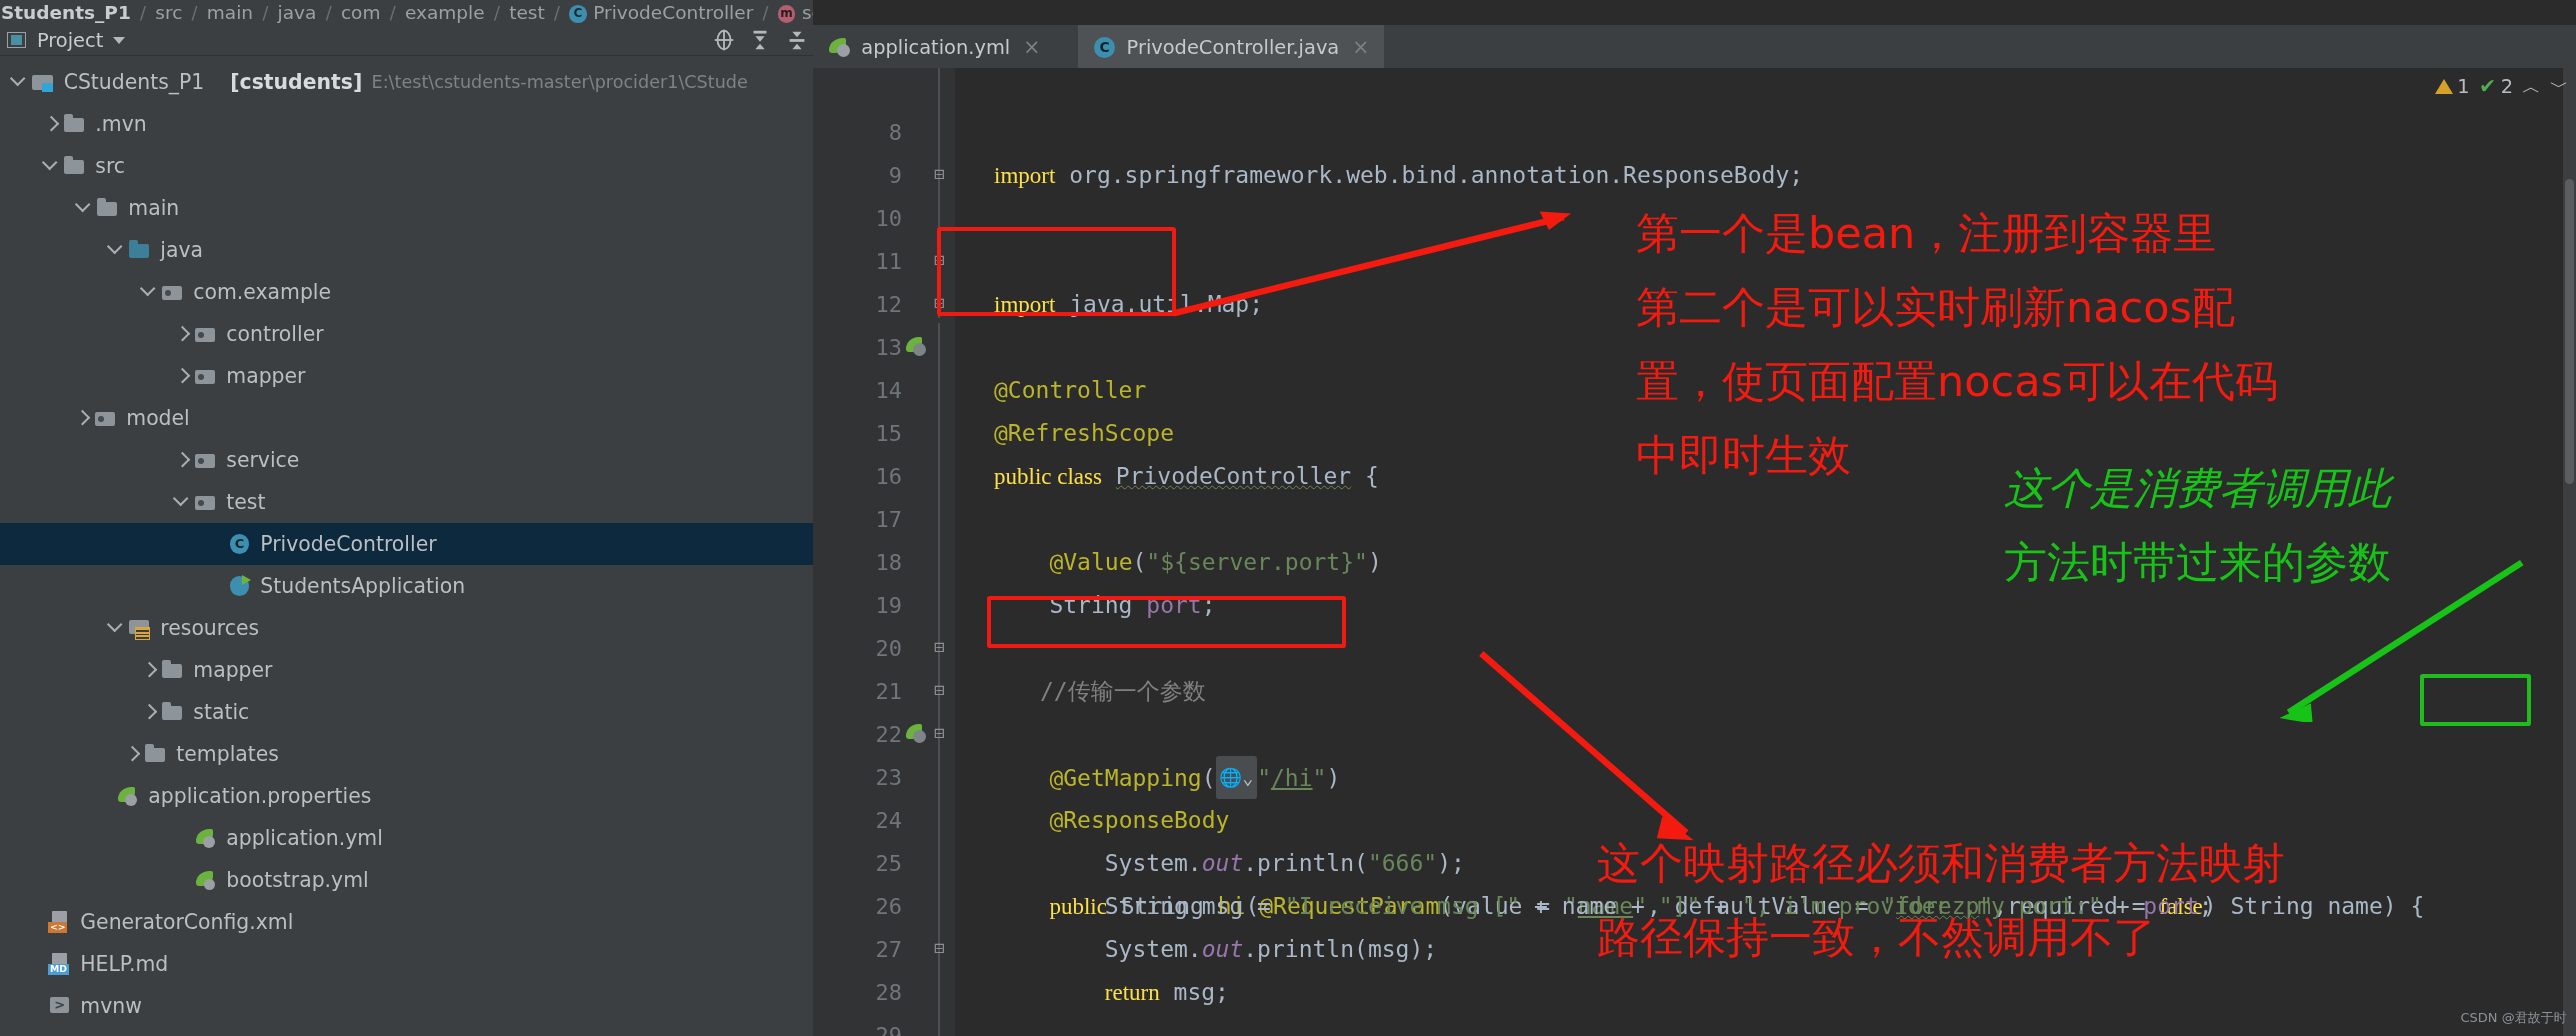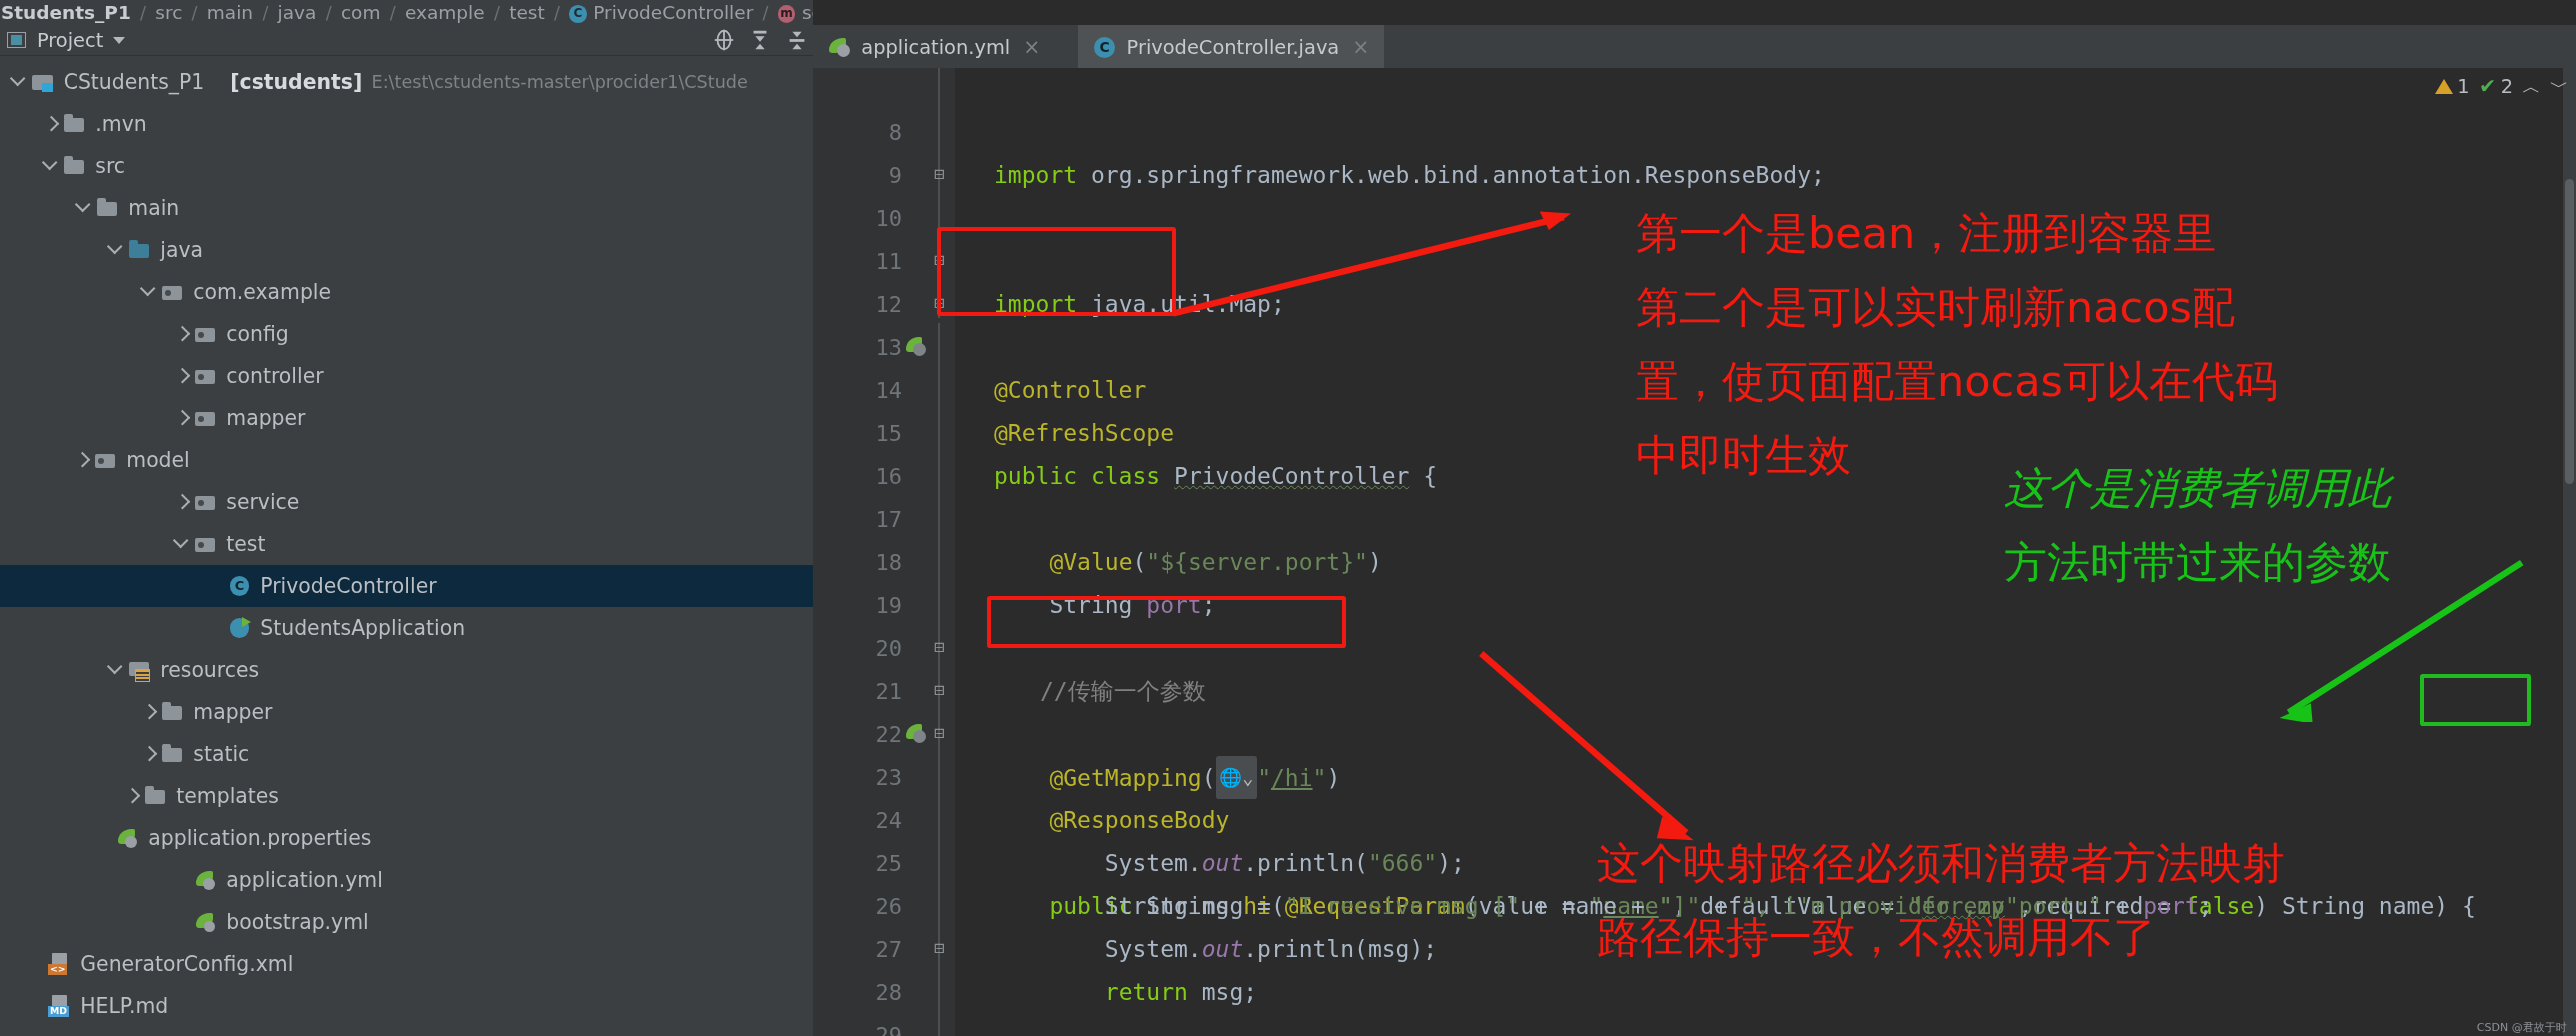--- a/index.html
+++ b/index.html
@@ -265,21 +265,21 @@
   }
   .fmark {
     position: absolute; left: 117px; top: 12px; width: 18.5px; height: 18.5px;
     color: #8a8f93; font-size: 17.6px; line-height: 16.7px; text-align: center;
   }
   .fline {
     position: absolute; left: 125px; width: 1.9px; background: #4d5052;
   }
 
   
-  .kw   { color: #84cc16; }
+  .kw   { color: #fde047; font-family: Liberation Serif, serif; }
   .ann  { color: #bbb529; }
   .str  { color: #6a8759; }
   .cmt  { color: #808080; }
   .fld  { color: #9876aa; }
   .sfld { color: #9876aa; font-style: italic; }
   .ulink { color: #6a8759; text-decoration: underline; }
   .wavy { text-decoration: underline wavy #6a8759; text-decoration-thickness: 1.4px; }
   .globe {
     display: inline-block; background: #4a4d4f; border-radius: 2.8px;
     padding: 0 3.7px; color: #b9bdc1; font-size: 18.5px; vertical-align: 1.9px;
@@ -297,22 +297,22 @@
   .ann-text {
     position: absolute; font-size: 43px; line-height: 50px;
     font-family: "DejaVu Sans", "Liberation Sans", sans-serif;
     white-space: pre; pointer-events: none;
   }
   .ann-red { color: #f31a10; }
   .ann-green { color: #18c318; }
   .arrow-svg { position: absolute; pointer-events: none; }
 
   .watermark {
-    position: absolute; right: 9.3px; bottom: 2px; color: #8d9298;
-    font-size: 11px;
+    position: absolute; right: 9.3px; bottom: 10px; color: #8d9298;
+    font-size: 13px;
   }
 
   .scrollbar-v {
     position: absolute; right: 0; top: 68px; width: 13px; height: 968px;
     background: #3c3f41;
   }
   .scrollbar-v .thumb {
     position: absolute; left: 1.9px; top: 111px; width: 9.3px; height: 305px;
     background: #5a5e61; border-radius: 4.6px;
   }
@@ -484,25 +484,20 @@
       <span class="tlabel">java</span>
     </div>
     <div class="trow" style="padding-left:137px">
       <span class="tw-arrow down"></span>
       <span class="ic pkg"></span>
       <span class="tlabel">com.example</span>
     </div>
     <div class="trow" style="padding-left:170px">
       <span class="tw-arrow right"></span>
       <span class="ic pkg"></span>
-      <span class="tlabel">config</span>
-    </div>
-    <div class="trow" style="padding-left:170px">
-      <span class="tw-arrow right"></span>
-      <span class="ic pkg"></span>
       <span class="tlabel">controller</span>
     </div>
     <div class="trow" style="padding-left:170px">
       <span class="tw-arrow right"></span>
       <span class="ic pkg"></span>
       <span class="tlabel">mapper</span>
     </div>
     <div class="trow" style="padding-left:70px">
       <span class="tw-arrow right"></span>
       <span class="ic pkg"></span>

